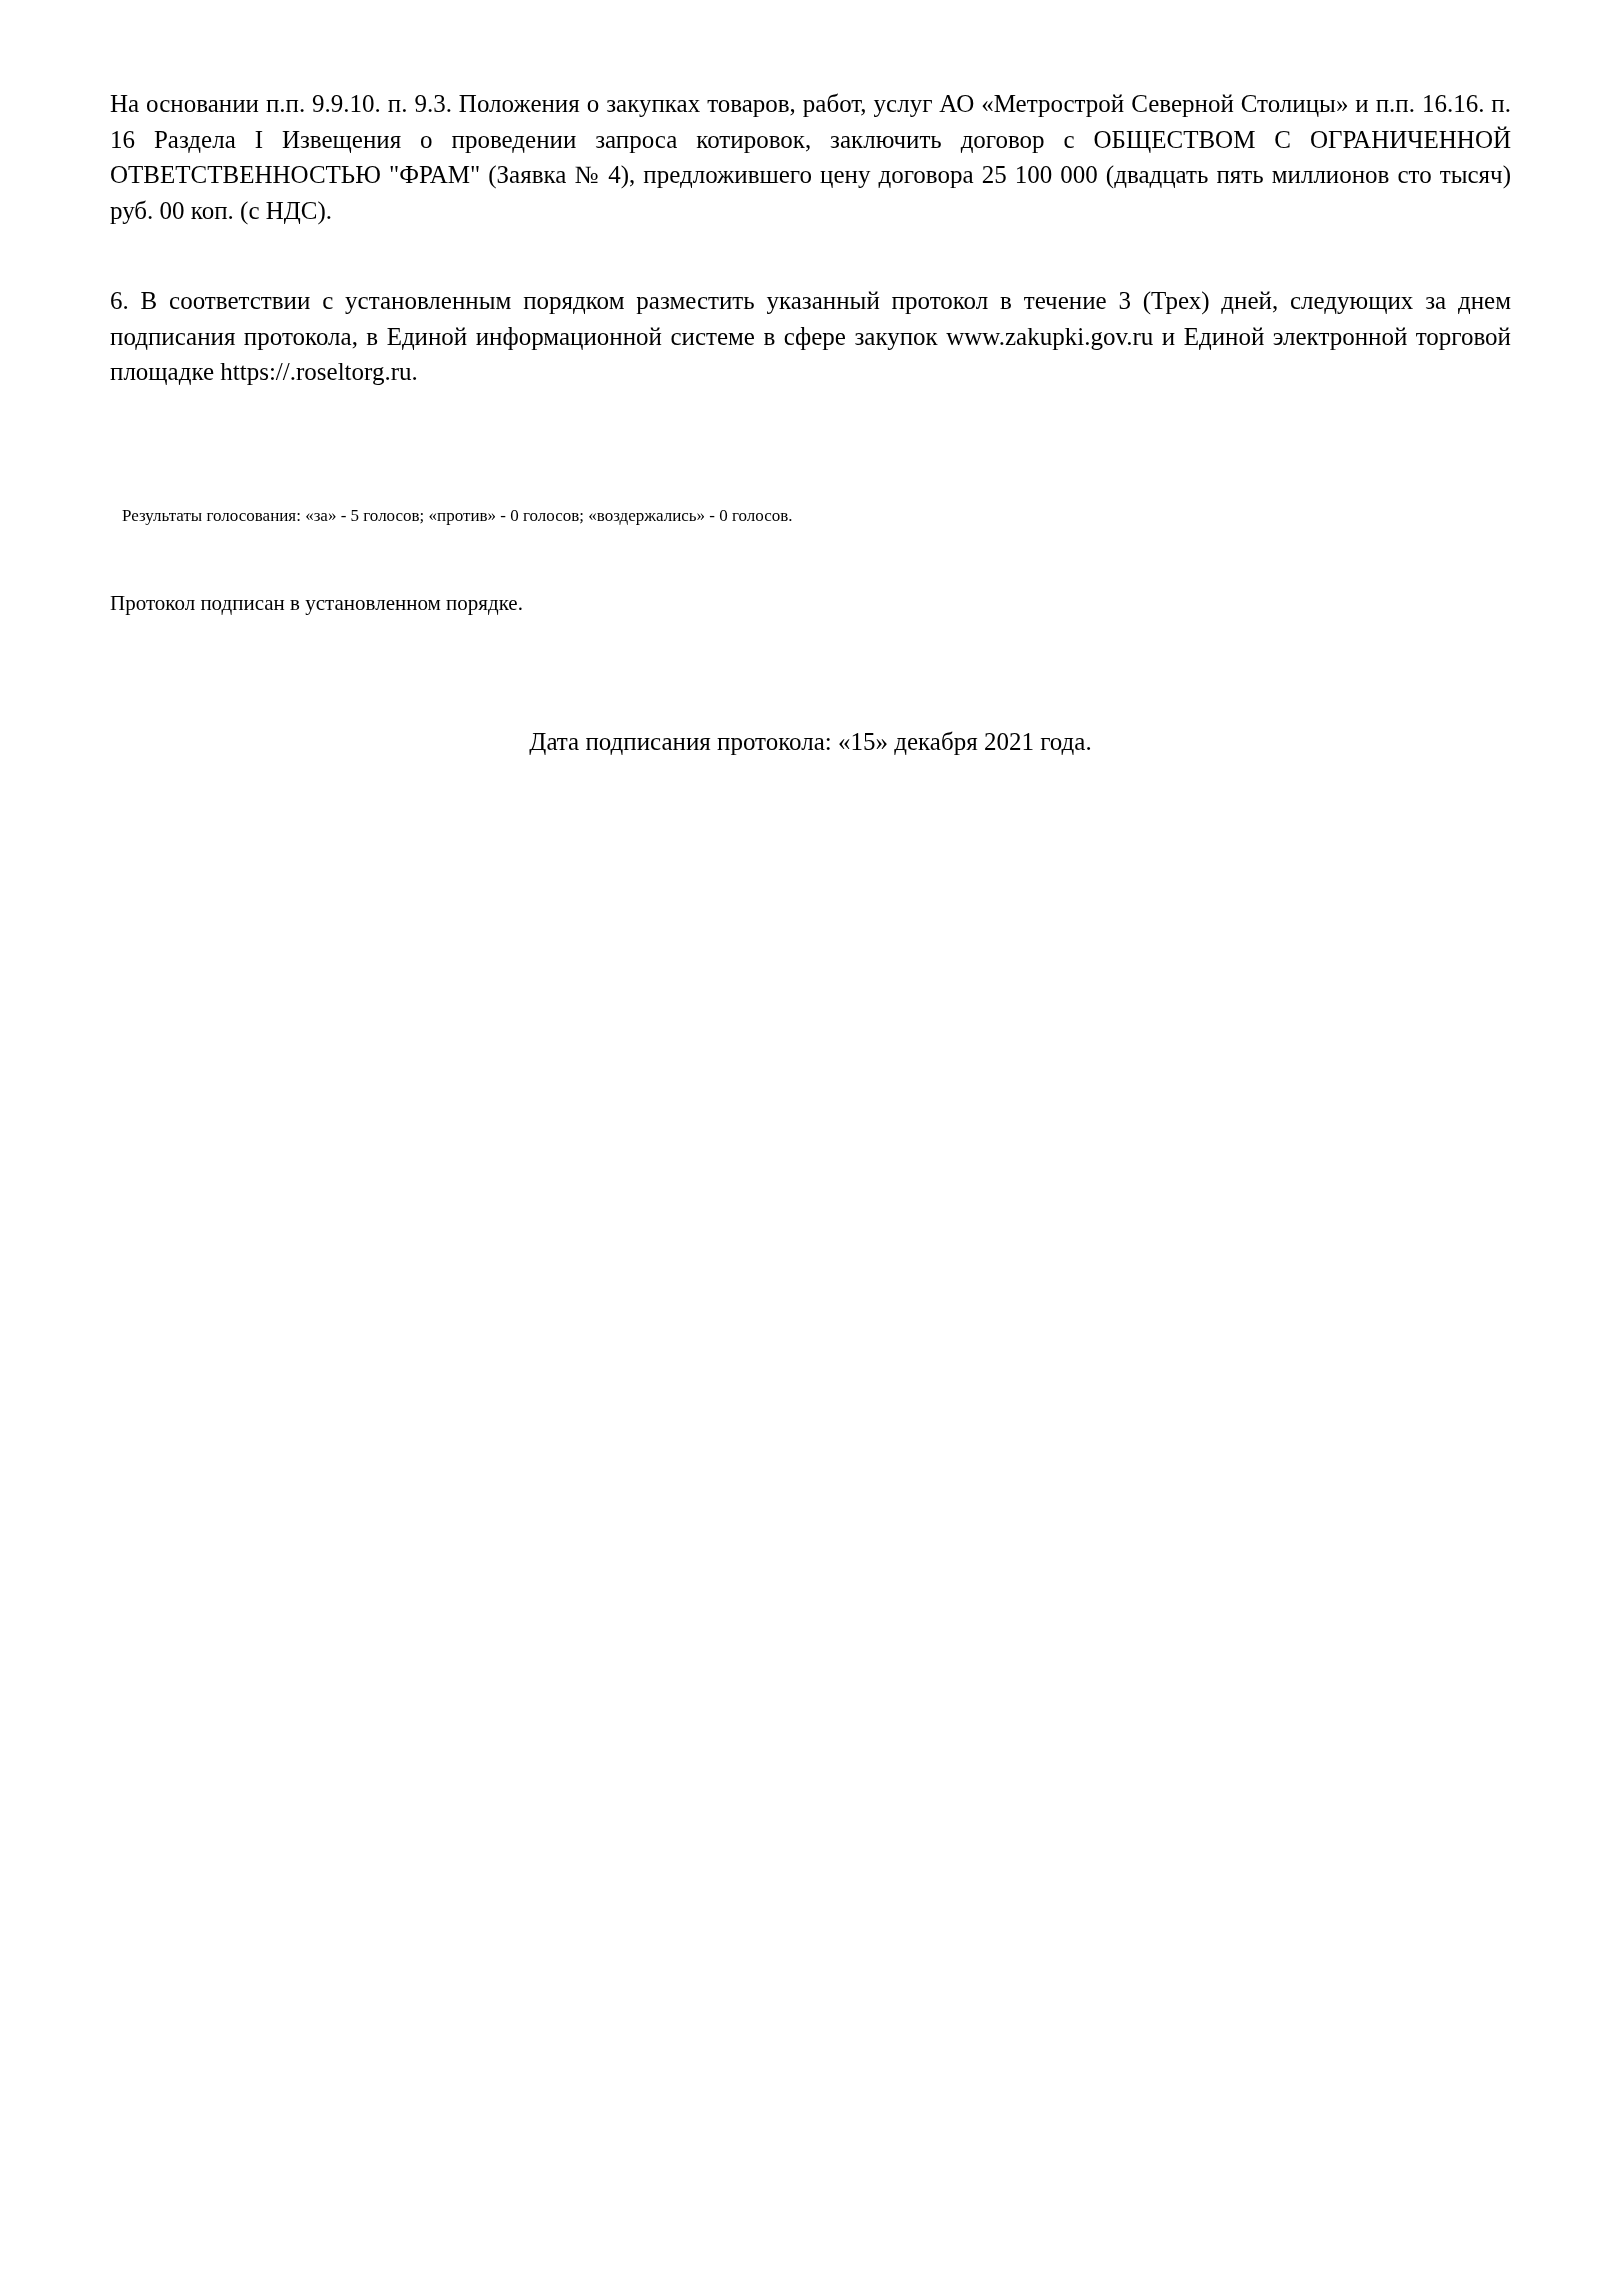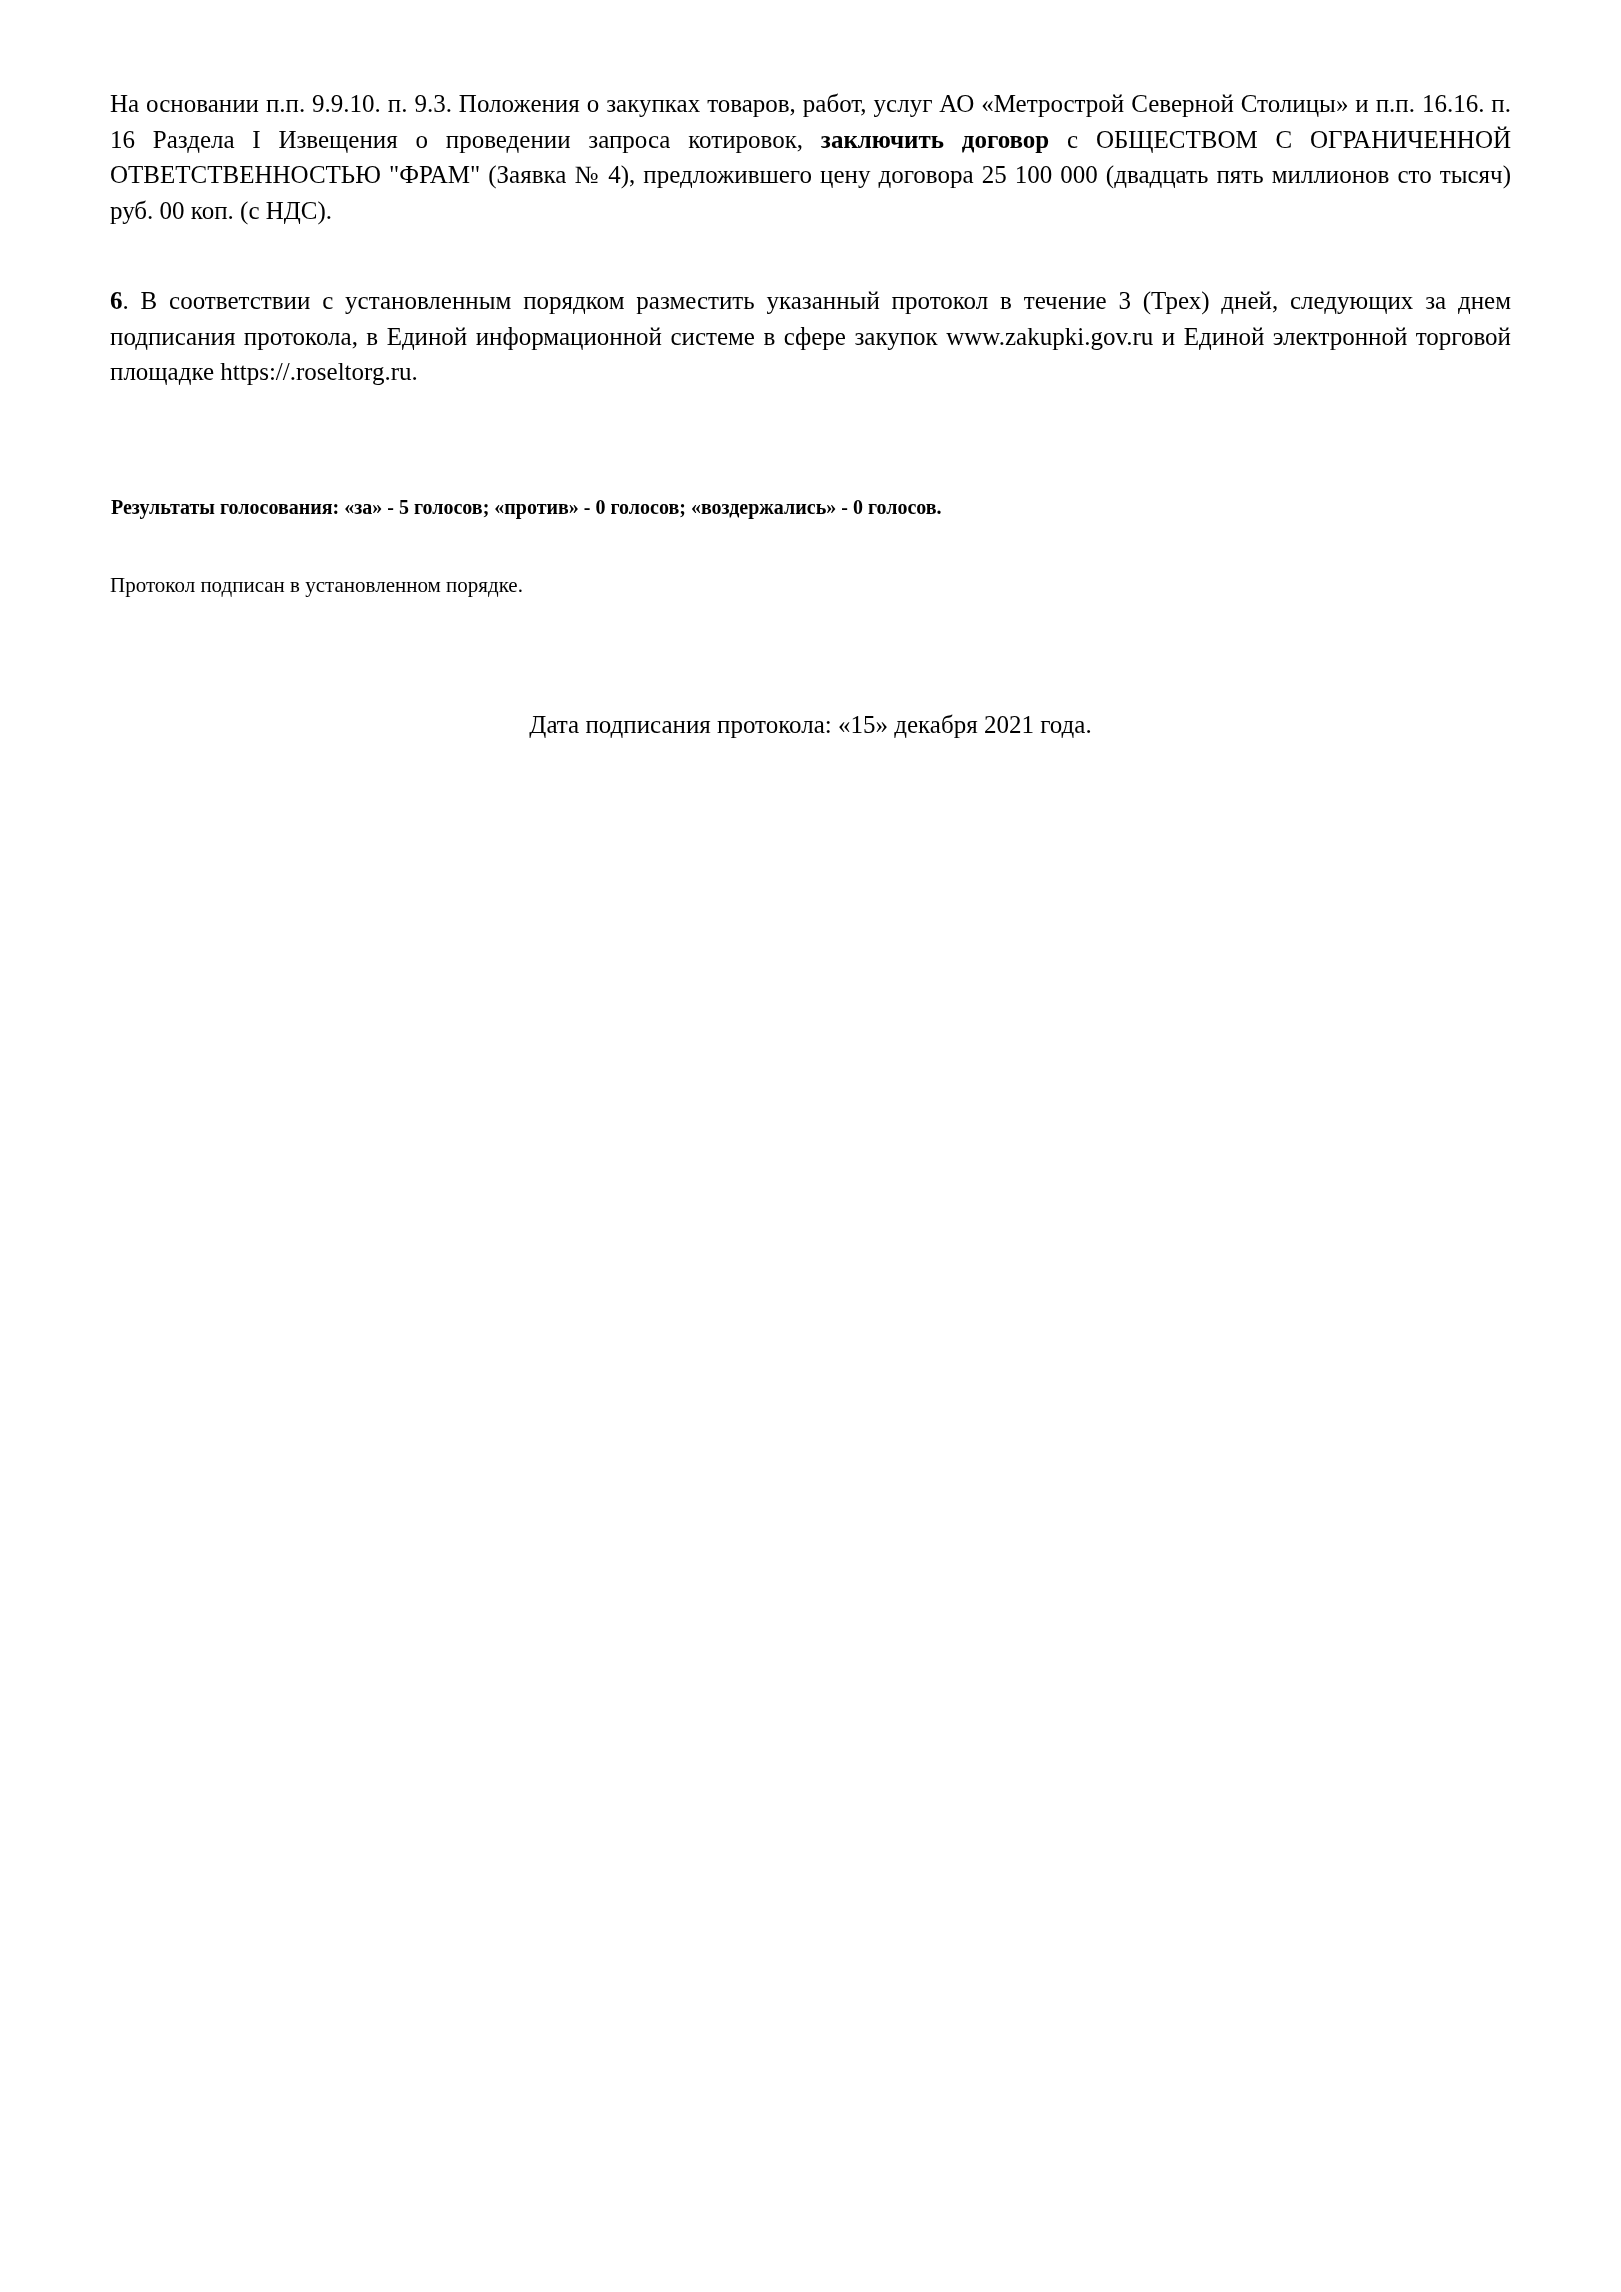--- a/index.html
+++ b/index.html
@@ -26,27 +26,27 @@
     line-height: 1.42;
     text-align: justify;
     text-justify: inter-word;
     margin: 0 0 0 0;
   }
   .gap-2 { height: 55px; }
   .gap-3 { height: 49px; }
   .gap-4 { height: 102px; }
   .gap-5 { height: 106px; }
 
-  b, .b { font-weight: bold; }
+  b, .b { font-weight: normal; }
 
   .voting {
-    font-size: 20px;
+    font-size: 17px;
     line-height: 1.42;
     text-align: left;
-    margin: 1px;
+    margin: 12px;
   }
   .signed {
     font-size: 21px;
     line-height: 1.42;
     text-align: left;
     margin: 0;
   }
   .date-line {
     font-size: 25px;
     line-height: 1.42;

